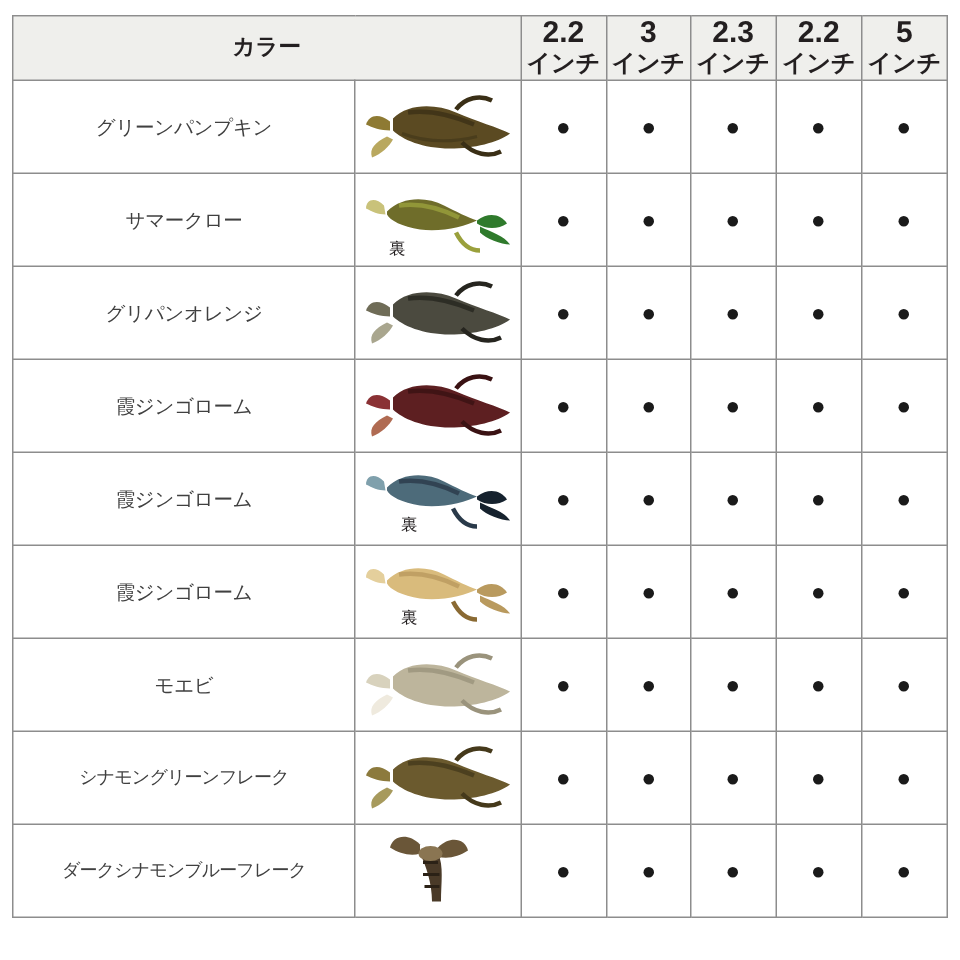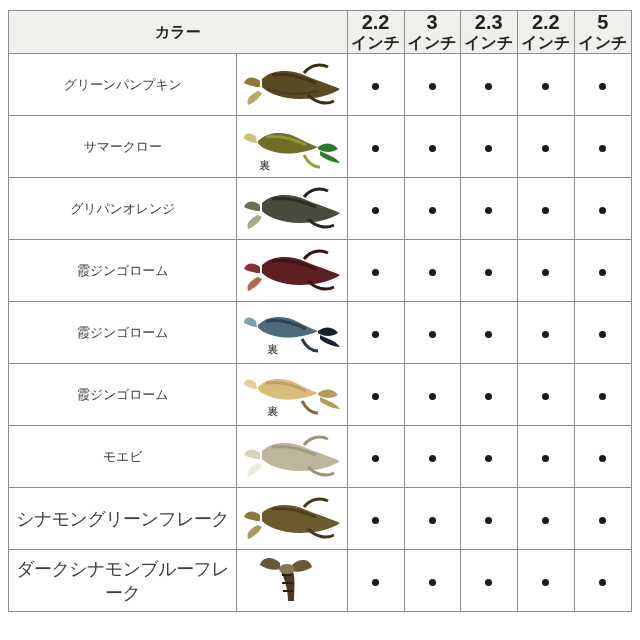--- a/index.html
+++ b/index.html
@@ -48,21 +48,21 @@
   .size-unit { display: block; font-size: 16px; }
 
   tbody tr { height: 62px; }
   td.name-cell {
     text-align: center;
     padding-left: 10px;
     font-size: 13px;
     letter-spacing: -0.2px;
     color: #404040;
   }
-  td.name-cell.small { font-size: 18px; letter-spacing: -0.6px; }
+  td.name-cell.small { font-size: 12px; letter-spacing: -0.6px; }
   td.img-cell {
     text-align: center;
     position: relative;
     padding: 0;
   }
   td.dot-cell { text-align: center; }
   .dot {
     display: inline-block;
     width: 7px;
     height: 7px;

